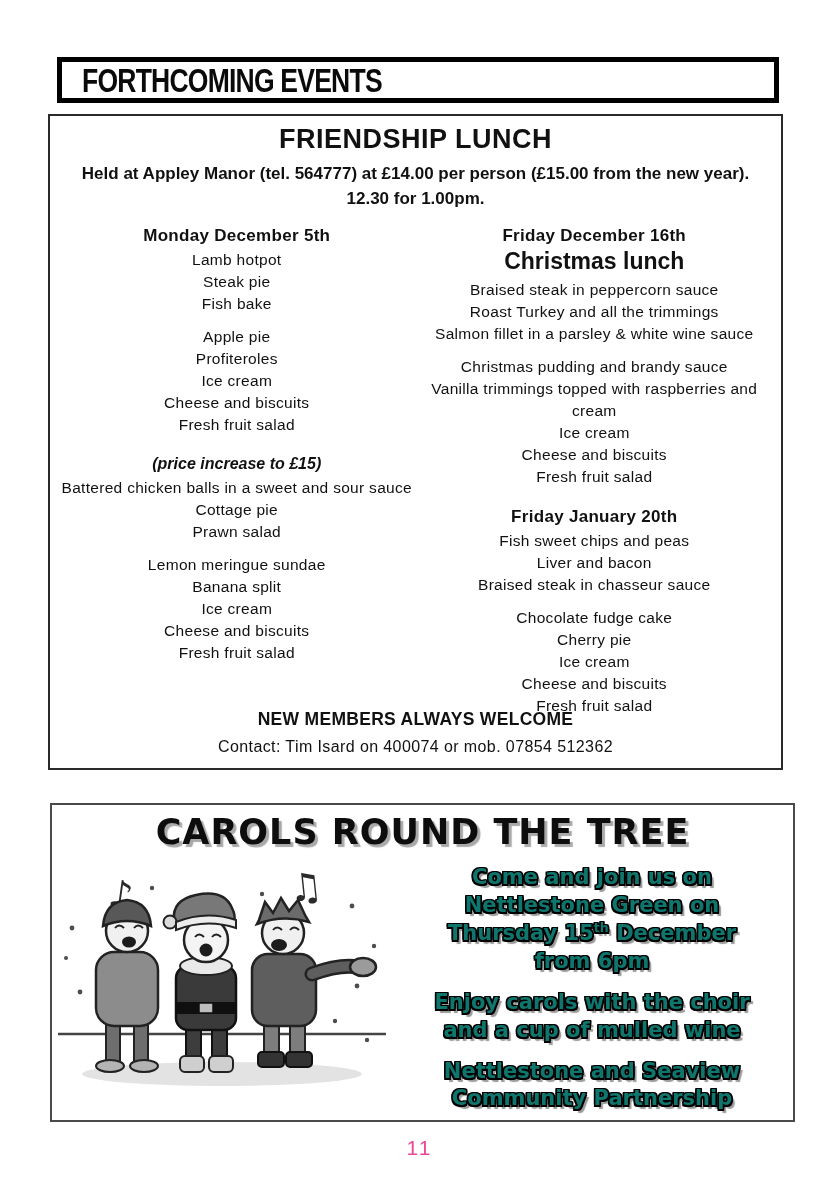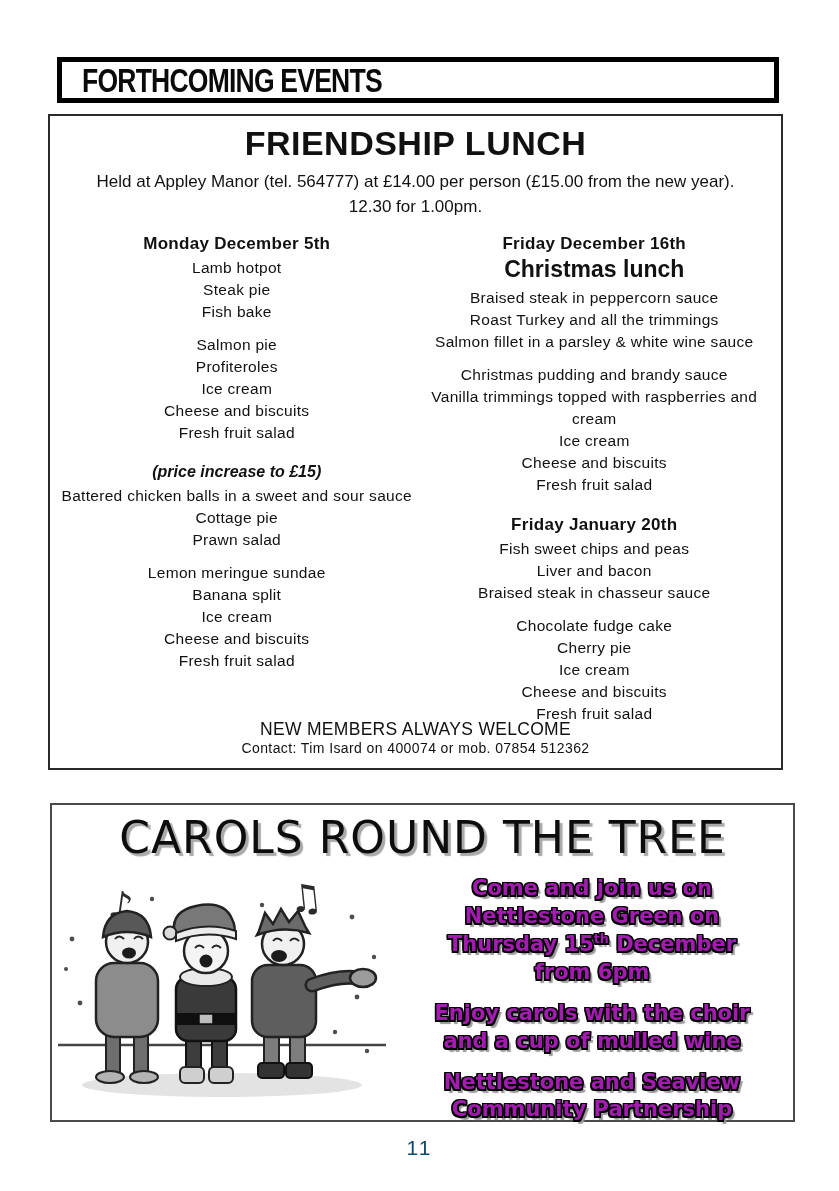--- a/index.html
+++ b/index.html
@@ -17,69 +17,69 @@
   .header-title {
     font-weight:bold; font-size:34px; white-space:nowrap; letter-spacing:-1px;
     transform:scaleX(0.78); transform-origin:left center; color:#0a0a0a;
   }
 
   
   .friendship-box {
     position:absolute; left:48px; top:114px; width:731px; height:652px;
     border:2px solid #2a2a2a; background:#fff; text-align:center;
   }
-  .fl-title { font-size:34px; font-weight:bold; margin-top:8px; letter-spacing:0.5px; }
-  .fl-intro { font-size:17px; font-weight:normal; line-height:1.45; margin-top:7px; }
+  .fl-title { font-size:27px; font-weight:bold; margin-top:8px; letter-spacing:0.5px; }
+  .fl-intro { font-size:17px; font-weight:bold; line-height:1.45; margin-top:7px; }
   .fl-columns { display:flex; margin-top:14px; padding:0 8px; }
   .fl-col { flex:1; }
   .menu-block { margin-bottom:18px; }
   .menu-heading { font-weight:bold; font-size:17px; line-height:1.3; letter-spacing:0.3px; }
   .menu-sub { font-weight:bold; font-size:23px; line-height:1.3; }
   .menu-note { font-weight:bold; font-style:italic; font-size:16px; line-height:1.3; }
   .menu-sub:empty, .menu-note:empty { display:none; }
   .menu-list { font-size:15.5px; line-height:1.42; letter-spacing:0.3px; margin-top:2px; }
   .menu-list.desserts { margin-top:11px; }
   .fl-footer { position:absolute; left:0; right:0; bottom:12px; }
-  .fl-footer-heading { font-weight:normal; font-size:17.5px; letter-spacing:0.3px; }
-  .fl-footer-contact { font-size:14px; letter-spacing:0.4px; }
+  .fl-footer-heading { font-weight:bold; font-size:17.5px; letter-spacing:0.3px; }
+  .fl-footer-contact { font-size:16px; margin-top:8px; letter-spacing:0.4px; }
 
   
   .carols-box {
     position:absolute; left:50px; top:803px; width:741px; height:315px;
     border:2px solid #4a4a4a; background:#fff;
   }
   .carols-title {
     text-align:center; margin-top:7px;
-    font-family:"DejaVu Sans", sans-serif; font-weight:normal; font-size:44px;
+    font-family:"DejaVu Sans", sans-serif; font-weight:bold; font-size:35px;
     letter-spacing:1px; color:#0d0d0d;
     text-shadow:3px 3px 1px #a9a9a9;
   }
   .carols-content { display:flex; margin-top:6px; }
   .carols-illustration-wrap { width:345px; flex:0 0 345px; }
   .carols-text-col {
     flex:1; text-align:center; font-family:"DejaVu Sans", sans-serif;
     font-weight:bold; font-size:21px; line-height:1.33; padding-right:6px;
   }
   .outlined {
-    color:#a21caf;
+    color:#0f766e;
     text-shadow:
       -1.5px -1.5px 0 #000, 1.5px -1.5px 0 #000,
       -1.5px 1.5px 0 #000, 1.5px 1.5px 0 #000,
       -1.5px 0 0 #000, 1.5px 0 0 #000,
       0 -1.5px 0 #000, 0 1.5px 0 #000,
       3.5px 3.5px 1px #9a9a9a;
   }
   .carols-para { margin-top:13px; }
   .carols-para.first { margin-top:6px; }
   .carols-sup { font-size:60%; vertical-align:super; }
 
   
   .page-number {
     position:absolute; left:0; top:1136px; width:839px; text-align:center;
-    font-size:21px; letter-spacing:2px; color:#0c4a6e;
+    font-size:21px; letter-spacing:2px; color:#ec4899;
   }
 </style>
 </head>
 <body>
 
 <div class="header-box">
   <div class="header-title">FORTHCOMING EVENTS</div>
 </div>
 
 <div class="friendship-box">
@@ -94,21 +94,21 @@
     <div class="fl-col">
       <div class="menu-block">
         <div class="menu-heading">Monday December 5th</div>
 
         <div class="menu-list mains">
             <div class="menu-item">Lamb hotpot</div>
             <div class="menu-item">Steak pie</div>
             <div class="menu-item">Fish bake</div>
           </div>
         <div class="menu-list desserts">
-            <div class="menu-item">Salmon pie</div>
+            <div class="menu-item">Apple pie</div>
             <div class="menu-item">Profiteroles</div>
             <div class="menu-item">Ice cream</div>
             <div class="menu-item">Cheese and biscuits</div>
             <div class="menu-item">Fresh fruit salad</div>
           </div>
       </div>
       <div class="menu-block">
 
         <div class="menu-note">(price increase to £15)</div>
         <div class="menu-list mains">

